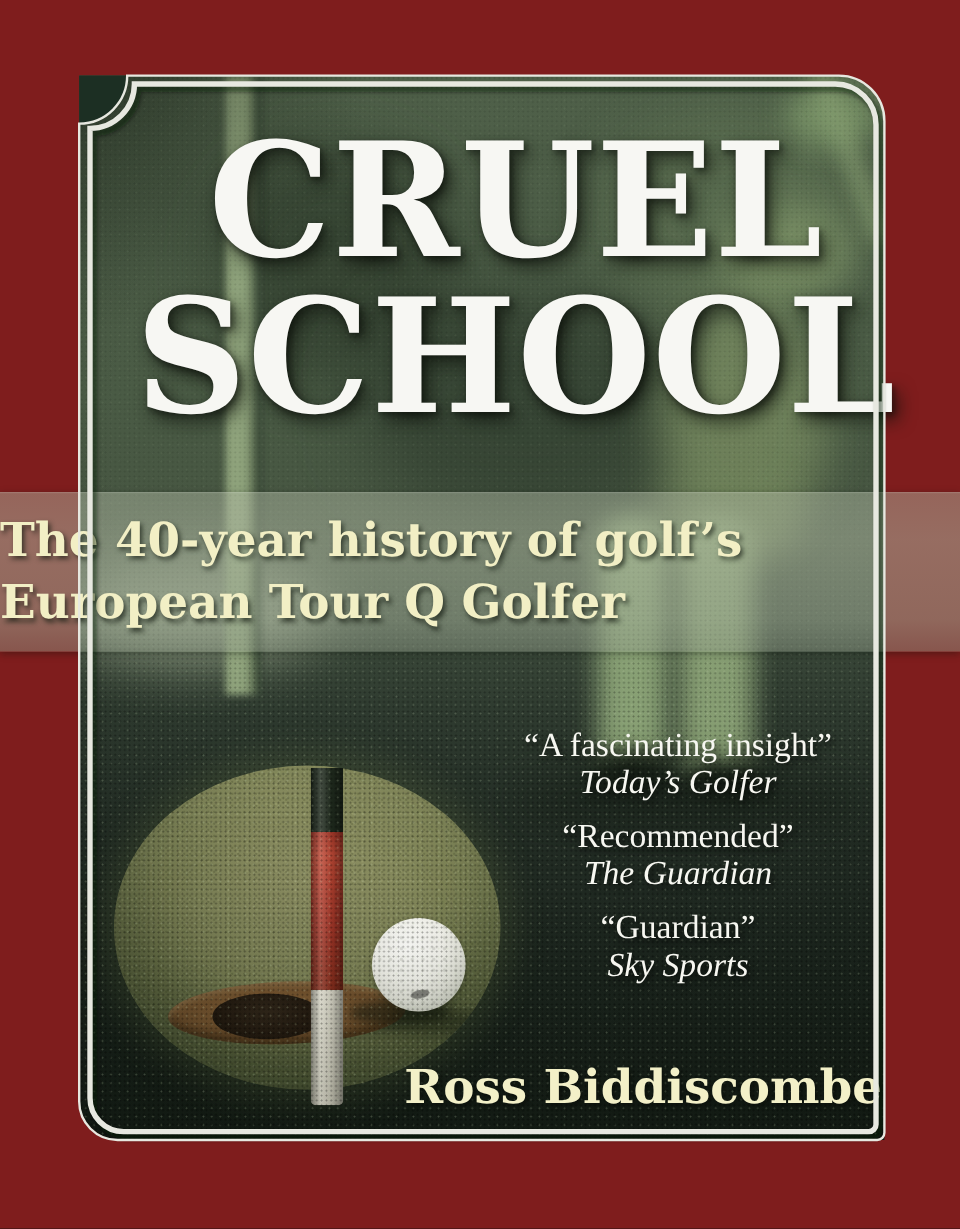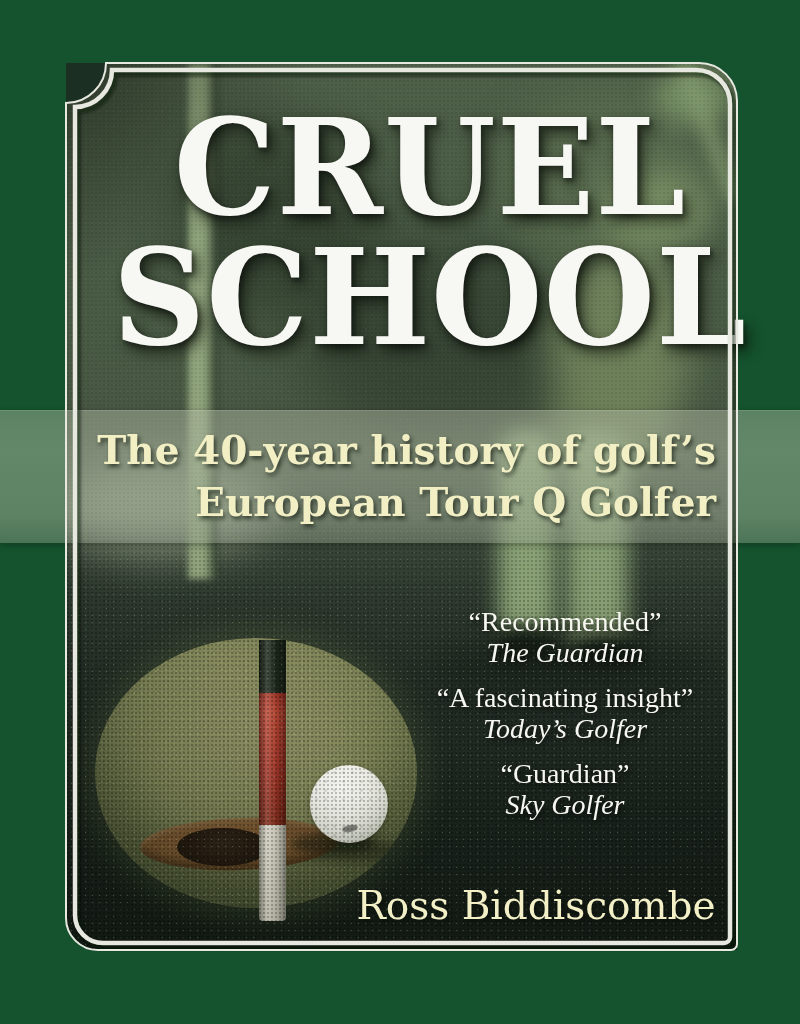--- a/index.html
+++ b/index.html
@@ -1,18 +1,18 @@
 <!DOCTYPE html>
 <html><head>
 <meta charset="utf-8">
 <style>
   html,body{margin:0;padding:0;background:#111;}
   .cover{
     position:relative;width:800px;height:1024px;overflow:hidden;
-    background:#14532d;
+    background:#7f1d1d;
     font-family:"DejaVu Serif", serif;
   }
   
   .photo{
     position:absolute;left:66px;top:63px;width:671px;height:887px;
     overflow:hidden;border-radius:0 40px 0 34px;
     background:linear-gradient(180deg,#4f6049 0%,#4a5b45 30%,#465541 44%,
       #3c4a3b 52%,#2e3a2f 60%,#232d25 72%,#1a231c 85%,#141c15 100%);
   }
   .blob{position:absolute;border-radius:50%;}
@@ -120,34 +120,34 @@
     background:#1c2f23;border-radius:0 0 100% 0;
   }
   
   .title{
     position:absolute;left:60px;top:103px;width:740px;text-align:center;
     color:#f7f7f3;font-weight:bold;font-size:132px;line-height:130px;
     letter-spacing:1px;transform:scaleX(.97);
     text-shadow:5px 7px 14px rgba(13,18,11,.75), 2px 3px 5px rgba(8,12,8,.5);
   }
   .subtitle{
-    position:absolute;left:0;top:424px;width:716px;text-align:right;
+    position:absolute;left:0;top:424px;width:716px;text-align:left;
     color:#f2efc5;font-weight:bold;font-size:39px;line-height:52px;
     text-shadow:2px 3px 4px rgba(22,28,18,.7);
   }
   .quotes{
     position:absolute;left:330px;top:606px;width:470px;text-align:center;
     font-family:"Liberation Serif", serif;color:#f7f7f1;font-size:28px;line-height:31px;
     text-shadow:2px 3px 6px rgba(0,0,0,.7);
   }
   .quote-item{margin-bottom:14px;}
   .quote-source{font-style:italic;}
   .author{
     position:absolute;left:286px;top:884px;width:500px;text-align:center;
-    color:#f3f0c8;font-weight:normal;font-size:39px;line-height:44px;
+    color:#f3f0c8;font-weight:bold;font-size:39px;line-height:44px;
     text-shadow:2px 3px 4px rgba(10,14,8,.75);
   }
   
   .border-svg{position:absolute;left:0;top:0;pointer-events:none;}
 </style>
 </head>
 <body>
 
 <div class="cover">
 
@@ -198,30 +198,30 @@
     <div>SCHOOL</div>
   </div>
 
   <div class="subtitle">
     <div>The 40-year history of golf’s</div>
     <div>European Tour Q Golfer</div>
   </div>
 
   <div class="quotes">
     <div class="quote-item">
+      <div class="quote-text">“A fascinating insight”</div>
+      <div class="quote-source">Today’s Golfer</div>
+    </div>
+    <div class="quote-item">
       <div class="quote-text">“Recommended”</div>
       <div class="quote-source">The Guardian</div>
     </div>
     <div class="quote-item">
-      <div class="quote-text">“A fascinating insight”</div>
-      <div class="quote-source">Today’s Golfer</div>
-    </div>
-    <div class="quote-item">
       <div class="quote-text">“Guardian”</div>
-      <div class="quote-source">Sky Golfer</div>
+      <div class="quote-source">Sky Sports</div>
     </div>
   </div>
 
   <div class="author">Ross Biddiscombe</div>
 
   <svg class="border-svg" width="800" height="1024" viewBox="0 0 800 1024">
     <defs>
       <filter id="softblur" x="-20%" y="-20%" width="140%" height="140%">
         <feGaussianBlur stdDeviation="1.8"></feGaussianBlur>
       </filter>

